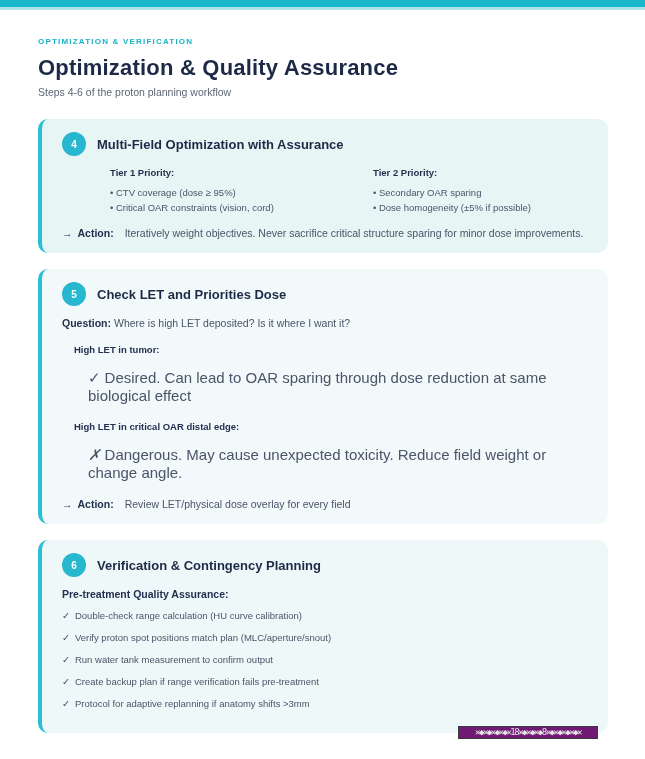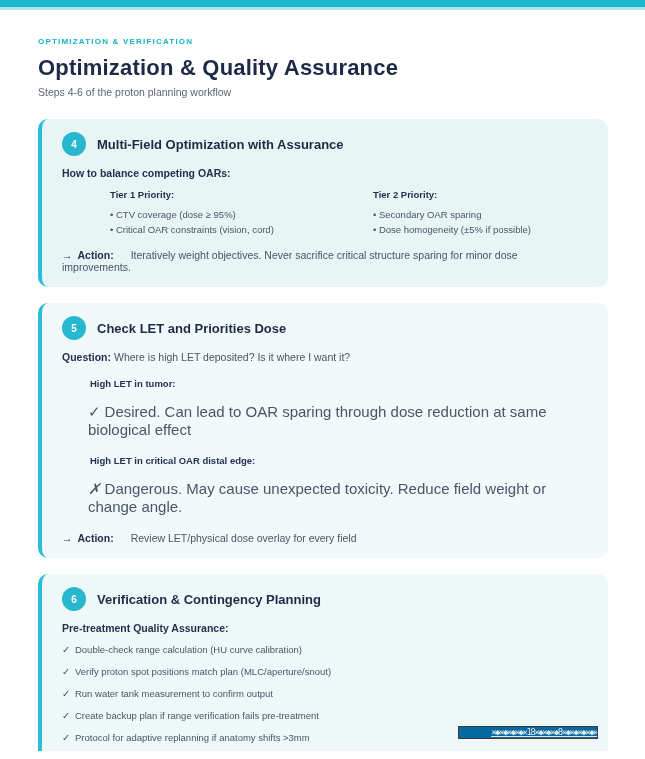--- a/index.html
+++ b/index.html
@@ -42,40 +42,40 @@
 
   .columns { display:flex; }
   .col { flex:1;margin-left:48px; }
   .col-head { margin:0 0 7px; font-size:9.5px; font-weight:bold; color:#243050; }
   ul.bullets { list-style:none; margin:0; padding:0; }
   ul.bullets li { font-size:9.5px; color:#4b5468; line-height:1.6; }
   ul.bullets li::before { content:"• "; color:#4b5468; }
 
   .action { margin:12px 0 0; font-size:10.5px; color:#4a5468; }
   .action .arrow { margin-right:5px; color:#2a3454; }
-  .action b { color:#243050; margin-right:17px; }
+  .action b { color:#243050; margin-right:11px; }
 
   .question { margin:2px 0 15px; font-size:10.5px; color:#4a5468; }
   .question b { color:#243050; margin-right:3px; }
 
   .subblock { margin:0 0 17px 12px; }
-  .subblock-head { margin:0 16px 6px; font-size:9.5px; font-weight:bold; color:#243050; }
+  .subblock-head { margin:0 0 6px; font-size:9.5px; font-weight:bold; color:#243050; }
   .subblock-line { margin:14px; font-size:15px; color:#4b5468; }
   .subblock-line .mark { margin-right:4px; }
   .mark-bad { font-style:italic; }
 
   ul.checklist { list-style:none; margin:0; padding:0; }
   ul.checklist li { font-size:9.5px; color:#4b5468; margin-bottom:9px; line-height:1.35; }
   ul.checklist .mark { margin-right:5px; }
 
   .barcode {
     position:absolute; left:458px; top:726px; width:140px; height:13px;
-    background:#0369a1; color:#e6e6e6; border:1px solid #3a3a3a;
+    background:#701a75; color:#e6e6e6; border:1px solid #3a3a3a;
     font-family:"DejaVu Sans Mono", monospace; font-size:9px; line-height:11px;
-    letter-spacing:-1.5px; white-space:nowrap; overflow:hidden; text-align:right;text-decoration:underline;
+    letter-spacing:-1.5px; white-space:nowrap; overflow:hidden; text-align:center;
   }
 </style>
 </head>
 <body>
 
 <div class="page">
   <div class="topbar"></div>
   <div class="topbar-glow"></div>
 
   <div class="content">
@@ -84,21 +84,20 @@
       <div class="eyebrow">OPTIMIZATION &amp; VERIFICATION</div>
       <h1 class="page-title">Optimization &amp; Quality Assurance</h1>
       <p class="subtitle">Steps 4-6 of the proton planning workflow</p>
     </header>
 
     <section class="card card-1">
       <div class="card-head">
         <span class="badge">4</span>
         <h2 class="card-title">Multi-Field Optimization with Assurance</h2>
       </div>
-      <p class="bold-label">How to balance competing OARs:</p>
       <div class="columns">
         <div class="col">
           <p class="col-head">Tier 1 Priority:</p>
           <ul class="bullets">
             <li>CTV coverage (dose ≥ 95%)</li>
             <li>Critical OAR constraints (vision, cord)</li>
           </ul>
         </div>
         <div class="col">
           <p class="col-head">Tier 2 Priority:</p>

